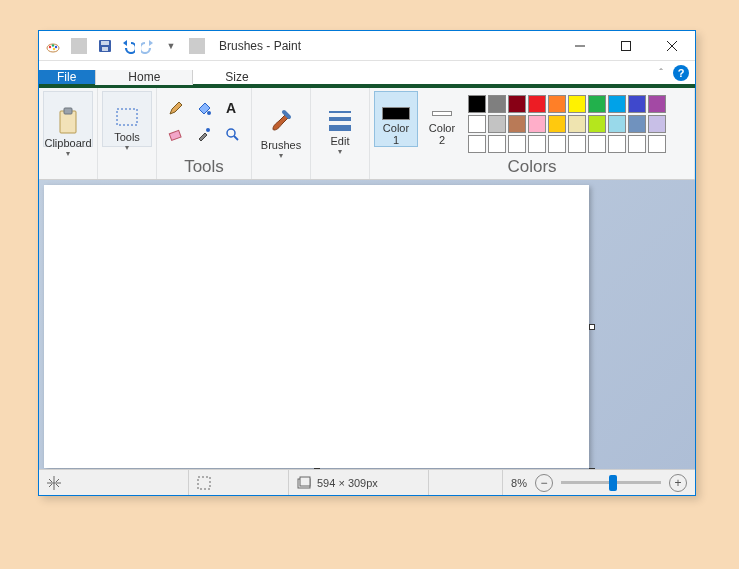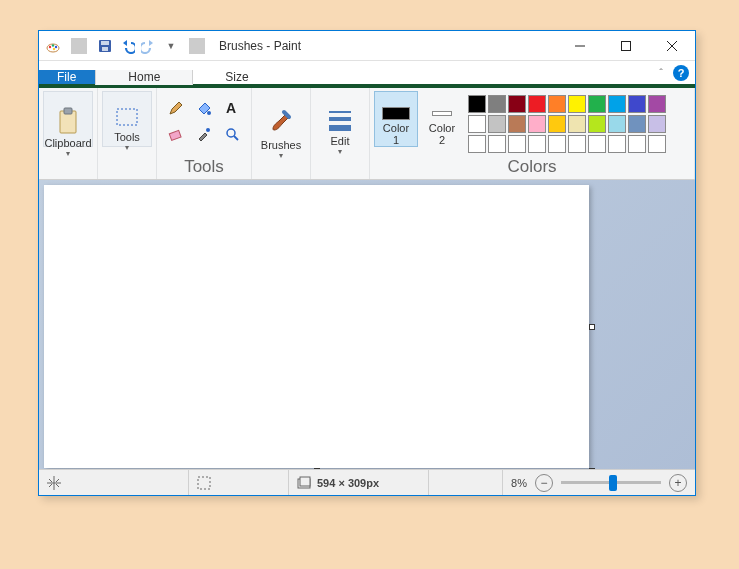--- a/index.html
+++ b/index.html
@@ -31,21 +31,21 @@
   .toolgrid span { display: flex; align-items: center; justify-content: center; }
   .swatch { width: 28px; height: 28px; border: 1px solid #8a8a8a; margin-bottom: 2px; }
   .palette { display: grid; grid-template-columns: repeat(10, 18px); grid-auto-rows: 18px; gap: 2px; padding: 4px 2px 0 2px; }
   .palette div { border: 1px solid #8a8a8a; }
   .palette div.empty { background: #fff; }
   .rainbow { width: 28px; height: 28px; background: linear-gradient(90deg, red, orange, yellow, green, cyan, blue, violet); border: 1px solid #8a8a8a; margin-bottom: 2px; }
   .workarea { flex: 1; background: linear-gradient(135deg, #c1cfe0 0%, #aebed6 100%); position: relative; overflow: hidden; }
   .canvas { position: absolute; left: 5px; top: 5px; background: #fff; box-shadow: 2px 2px 5px rgba(0,0,0,0.25); }
   .handle { position: absolute; width: 6px; height: 6px; background: #fff; border: 1px solid #333; }
   .statusbar { height: 26px; background: #f0f0f0; border-top: 1px solid #d0d0d0; display: flex; align-items: center; font-size: 11px; color: #444; }
-  .statusbar .cell { border-right: 1px solid #d0d0d0; height: 100%; display: flex; align-items: center; padding: 0 8px; gap: 6px; font-weight: bold; }
+  .statusbar .cell { border-right: 1px solid #d0d0d0; height: 100%; display: flex; align-items: center; padding: 0 8px; gap: 6px; }
   .statusbar .spacer { flex: 1; border-right: 1px solid #d0d0d0; height: 100%; }
   .zoom { display: flex; align-items: center; gap: 8px; padding: 0 8px; }
   .zoom .circ { width: 18px; height: 18px; border: 1px solid #888; border-radius: 50%; display: flex; align-items: center; justify-content: center; font-size: 12px; color: #555; }
   .zoom .track { width: 100px; height: 3px; background: #bbb; position: relative; }
   .zoom .track .thumb { position: absolute; left: 48px; top: -6px; width: 8px; height: 16px; background: #0078d7; border-radius: 2px; }
   svg { display: block; }
 </style>
 </head>
 <body>
 

